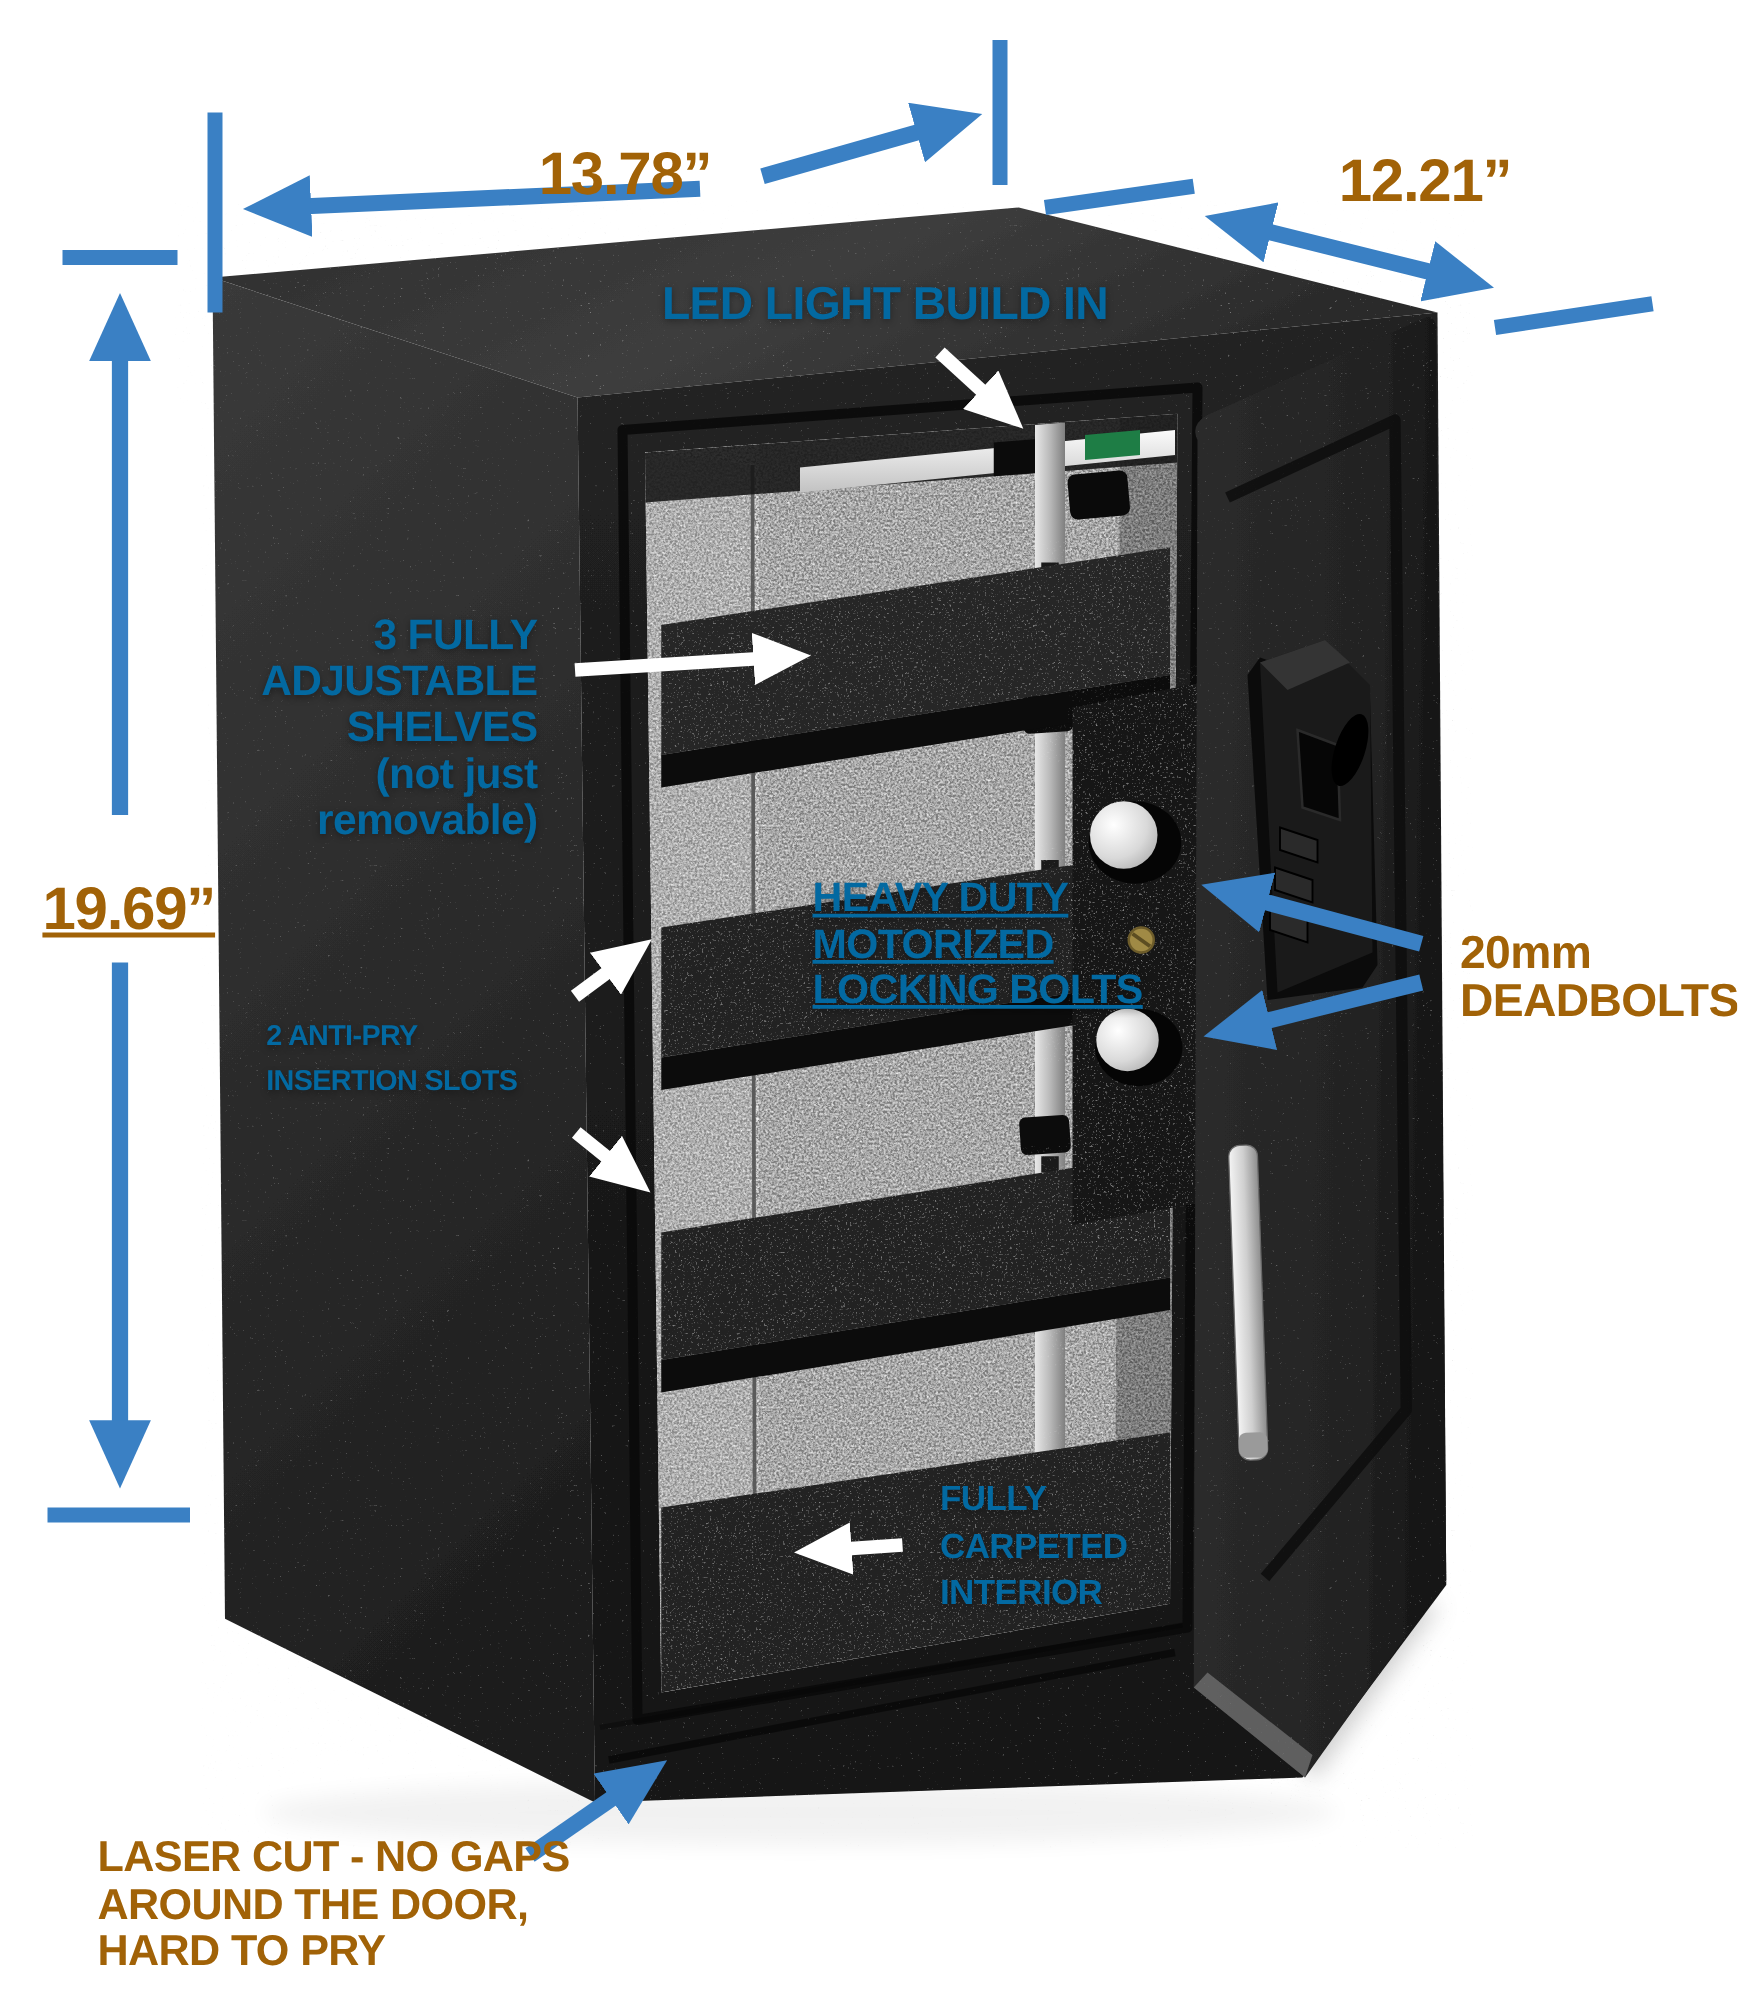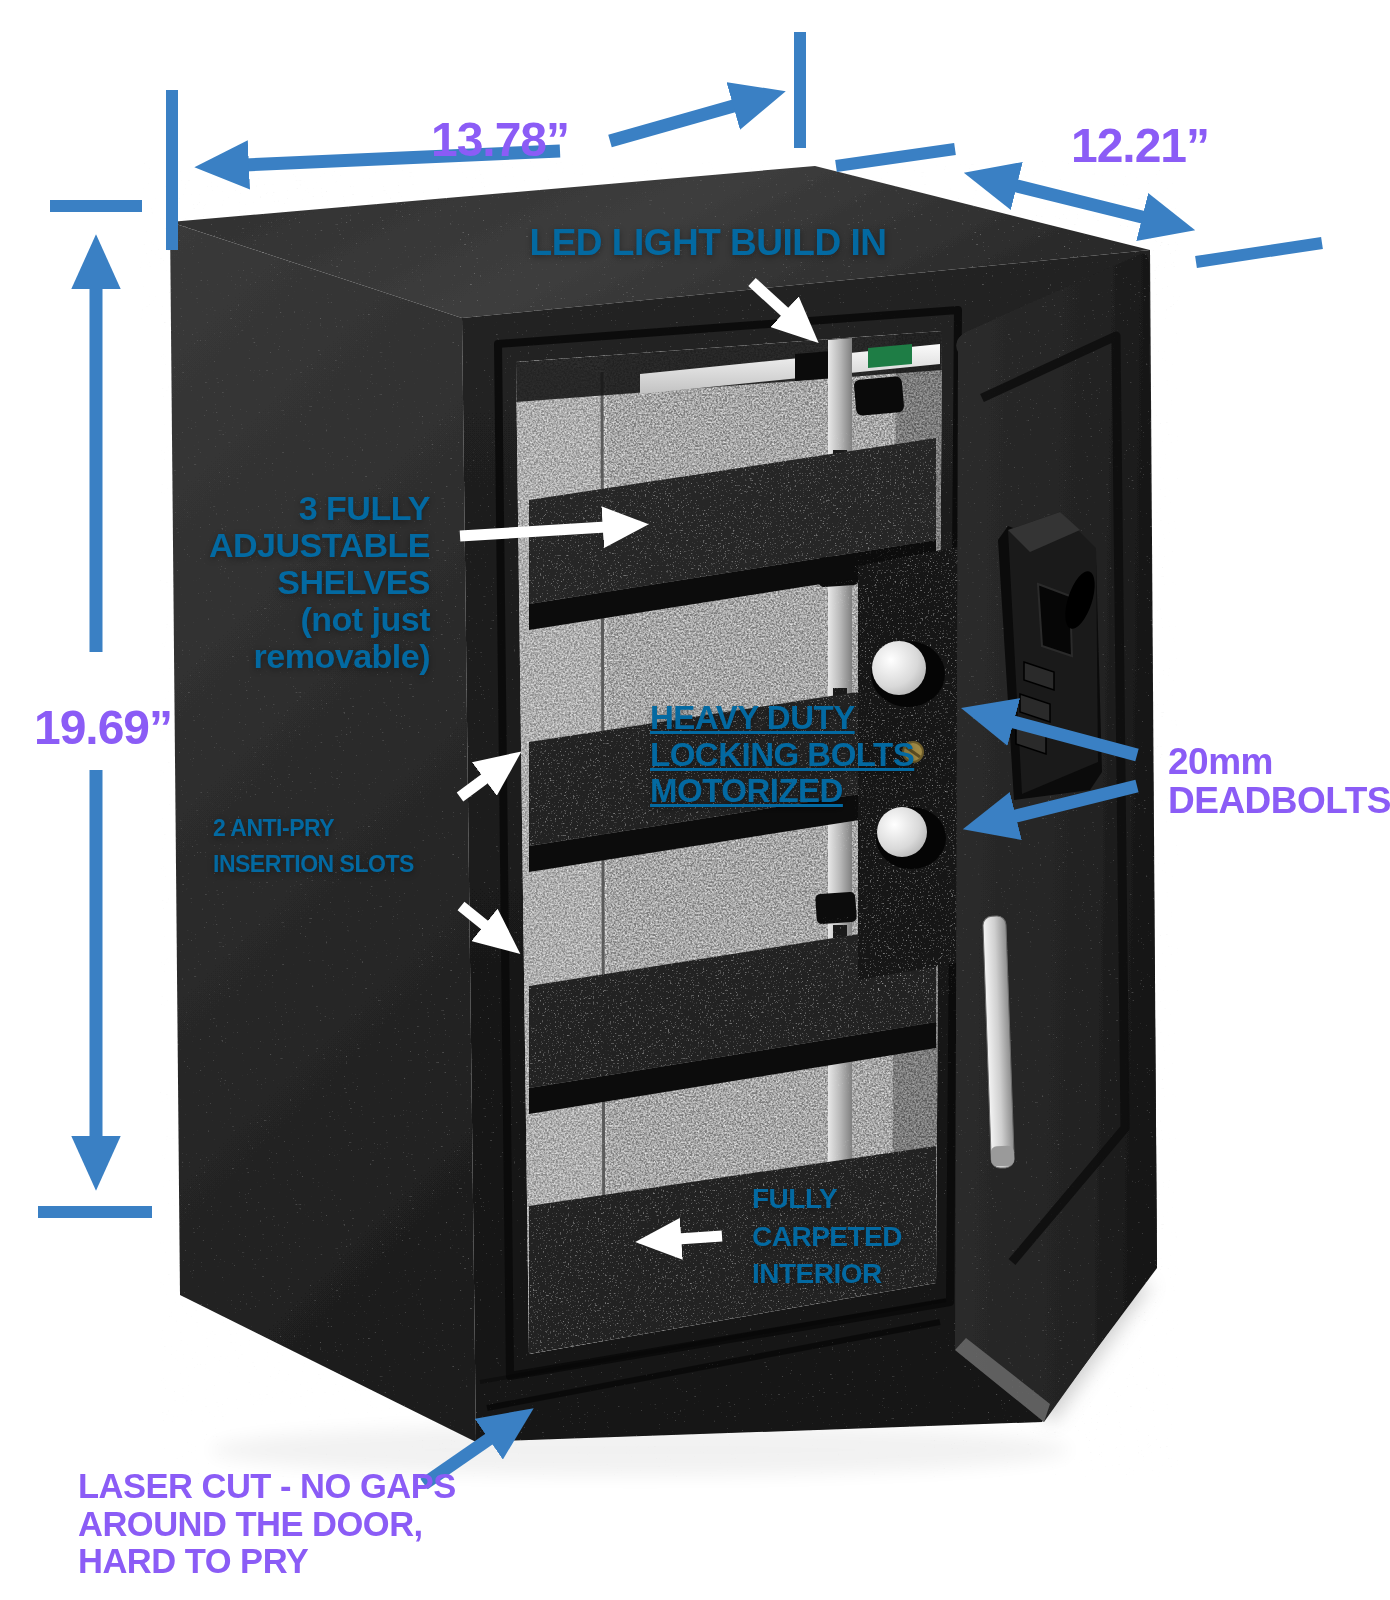--- a/index.html
+++ b/index.html
@@ -2,21 +2,21 @@
 <html><head>
 <meta charset="utf-8">
 <style>
   html,body{margin:0;padding:0;background:#ffffff;}
   #stage{
     position:relative;width:1390px;height:1600px;background:#ffffff;overflow:hidden;
     font-family:"Liberation Sans","DejaVu Sans",sans-serif;
   }
   #safe-svg{position:absolute;left:0;top:0;}
   .label{position:absolute;font-weight:bold;letter-spacing:-0.5px;}
-  .blue{color:#8b5cf6;}
+  .blue{color:#a16207;}
   .white{color:#0369a1;text-shadow:0 2px 6px rgba(0,0,0,0.35);}
   .dim{font-size:48px;letter-spacing:-1px;text-align:center;}
   .ln{display:block;}
 </style>
 </head>
 <body>
 
 <div id="stage">
 
 <svg id="safe-svg" width="1390" height="1600" viewBox="0 0 1390 1600">
@@ -187,36 +187,36 @@
     <line x1="752" y1="282" x2="787" y2="314" marker-end="url(#ahW)"></line>
     <line x1="460" y1="536" x2="606" y2="527" marker-end="url(#ahW)"></line>
     <line x1="460" y1="797" x2="487" y2="777" marker-end="url(#ahW)"></line>
     <line x1="461" y1="906" x2="487" y2="927" marker-end="url(#ahW)"></line>
     <line x1="722" y1="1236" x2="678" y2="1239" marker-end="url(#ahW)"></line>
   </g>
 </svg>
 
   <div class="label blue dim" style="left:340px;top:112px;width:320px;">13.78”</div>
   <div class="label blue dim" style="left:1040px;top:118px;width:200px;">12.21”</div>
-  <div class="label blue dim" style="left:18px;top:700px;width:170px;">19.69”</div>
+  <div class="label blue dim" style="left:18px;top:700px;width:170px;text-decoration:underline;">19.69”</div>
 
   <div class="label white" style="left:508px;top:222px;width:400px;font-size:37px;text-align:center;">LED LIGHT BUILD IN</div>
 
   <div class="label white" style="left:138px;top:490px;width:292px;font-size:34px;line-height:37px;text-align:right;">
     <span class="ln">3 FULLY</span>
     <span class="ln">ADJUSTABLE</span>
     <span class="ln">SHELVES</span>
     <span class="ln">(not just</span>
     <span class="ln">removable)</span>
   </div>
 
   <div class="label white" style="left:650px;top:700px;font-size:33px;line-height:36.5px;text-decoration:underline;">
     <span class="ln">HEAVY DUTY</span>
+    <span class="ln">MOTORIZED</span>
     <span class="ln">LOCKING BOLTS</span>
-    <span class="ln">MOTORIZED</span>
   </div>
 
   <div class="label blue" style="left:1168px;top:742px;font-size:37px;line-height:39px;">
     <span class="ln">20mm</span>
     <span class="ln">DEADBOLTS</span>
   </div>
 
   <div class="label white" style="left:213px;top:810px;font-size:23px;line-height:36px;">
     <span class="ln">2 ANTI-PRY</span>
     <span class="ln">INSERTION SLOTS</span>

